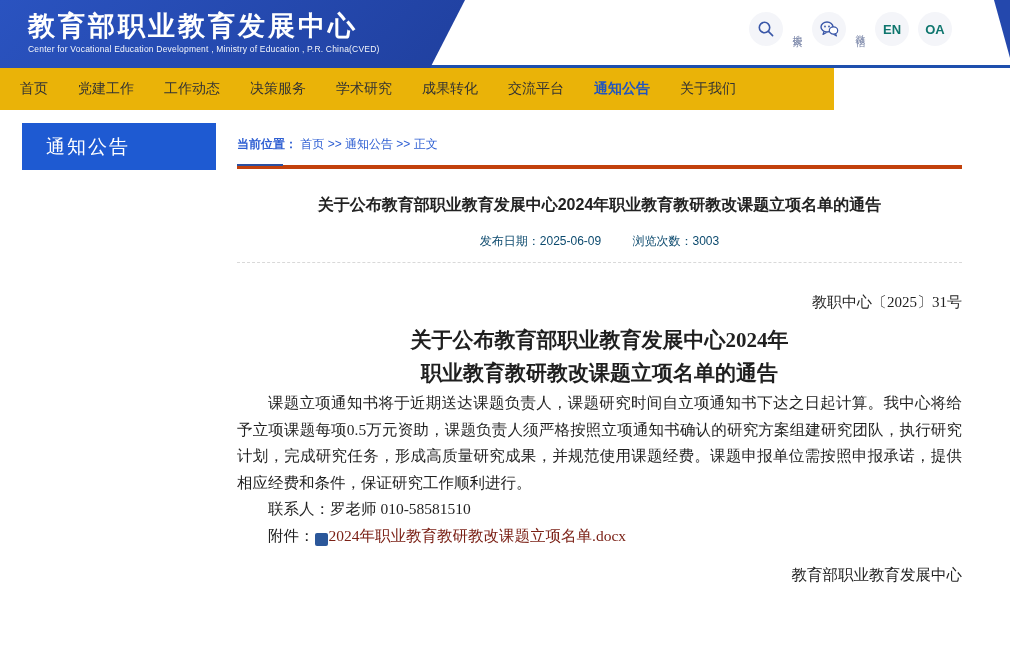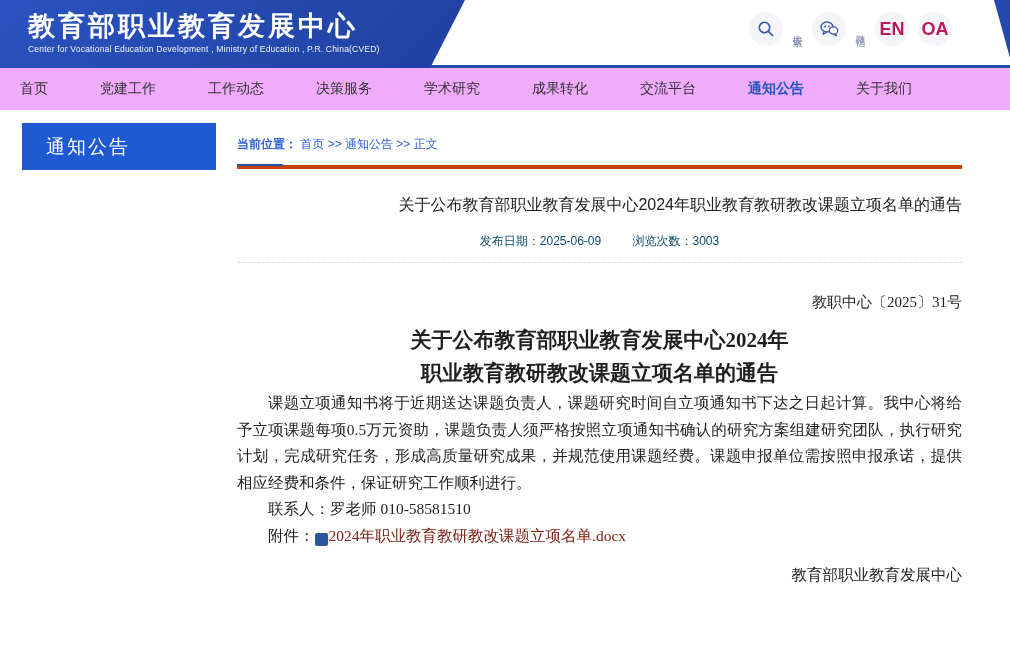--- a/index.html
+++ b/index.html
@@ -13,44 +13,44 @@
                  background:linear-gradient(135deg,#2a53c0 0%,#20409f 100%);
                  clip-path:polygon(0 0,100% 0,92.5% 100%,0 100%); }
   .header-corner { position:absolute; right:0; top:0; width:16px; height:58px;
                    background:#2448ad; clip-path:polygon(100% 0,0 0,100% 100%); }
   .logo-block { position:absolute; left:28px; top:11px; color:#fff; }
   .logo-title { font-size:27px; font-weight:bold; letter-spacing:3px; line-height:30px; }
   .logo-sub { font-size:8.5px; letter-spacing:.2px; margin-top:3px; opacity:.95; }
   .header-tools { position:absolute; right:58px; top:12px; display:flex; align-items:center; gap:9px; }
   .tool-circle { width:34px; height:34px; border-radius:50%; background:#f4f5f9;
                  display:flex; align-items:center; justify-content:center;
-                 color:#be185d; font-weight:bold; font-size:18px; cursor:pointer; }
+                 color:#0f766e; font-weight:bold; font-size:13px; cursor:pointer; }
   .tool-vlabel { writing-mode:vertical-rl; font-size:10px; color:#7a86a8; letter-spacing:2px; line-height:11px; }
 
   
-  .nav { width:1010px; height:42px; display:flex; align-items:center;
-         padding:0 98px 0 20px; justify-content:space-between; background:#f0abfc; }
+  .nav { width:834px; height:42px; display:flex; align-items:center;
+         padding:0 98px 0 20px; justify-content:space-between; background:#eab308; }
   .nav a { font-size:14px; color:#333; text-decoration:none; cursor:pointer; white-space:nowrap; }
   .nav a.active { color:#2155c0; font-weight:bold; }
 
   
   .main { display:flex; width:1010px; }
   .side { width:216px; padding:13px 0 0 22px; flex:0 0 216px; }
   .side-box { width:194px; height:47px; background:#1e5ad2; color:#fff;
               font-size:19px; letter-spacing:2px; display:flex; align-items:center;
               padding-left:24px; cursor:pointer; }
   .content { width:725px; flex:0 0 725px; margin-left:21px; padding-top:14px; }
 
   .breadcrumb { font-size:12px; color:#2e5fd3; padding-bottom:12px; position:relative;
                 border-bottom:4px solid #c2410c;margin-top:12px; }
   .breadcrumb b { font-weight:bold; }
   .breadcrumb::after { content:""; position:absolute; left:0; bottom:-1px; width:46px;
                        height:2px; background:#2b50a0; }
 
-  .art-title { margin-top:26px; text-align:right; font-size:16px; font-weight:400;
+  .art-title { margin-top:26px; text-align:center; font-size:16px; font-weight:700;
                color:#222; }
   .art-meta { margin-top:17px; text-align:center; font-size:12px; color:#0c4a6e; }
   .art-meta span { margin:0 14px; }
   .dotted { margin-top:12px; border-bottom:1px dashed #d9d9d9; }
 
   .doc { font-family:"Liberation Serif","DejaVu Serif",serif; color:#1f1f1f; }
   .doc-number { margin-top:30px; text-align:right; font-size:15px; }
   .doc-title { margin-top:12px; text-align:center; font-size:21px; font-weight:bold;
                line-height:33px; }
   .doc-body p { font-size:15.5px; line-height:26.5px; text-align:justify;

